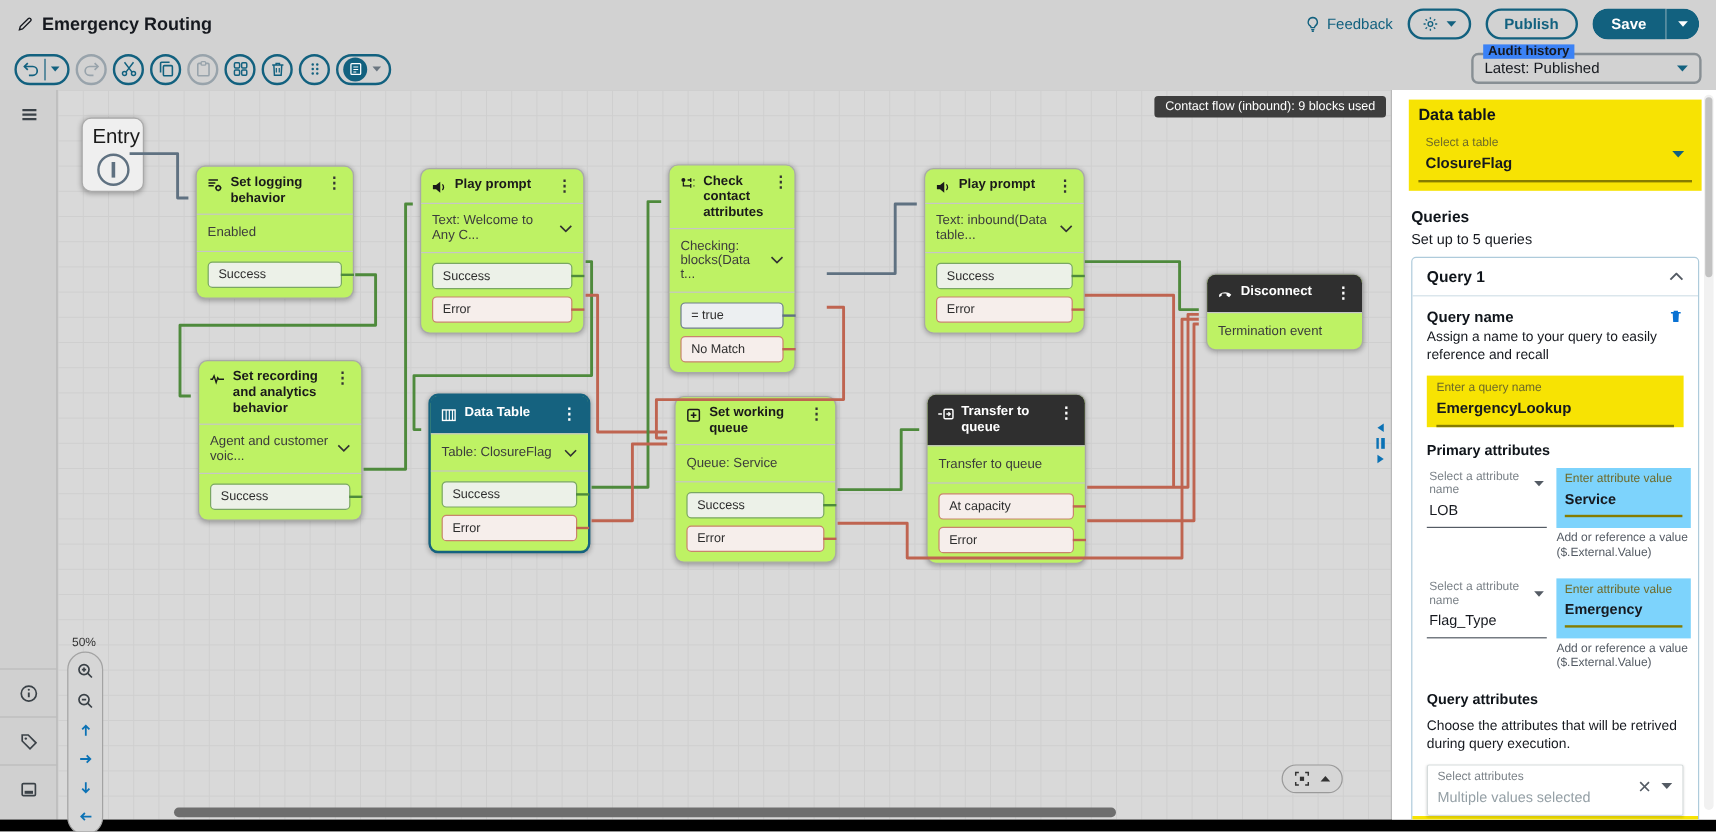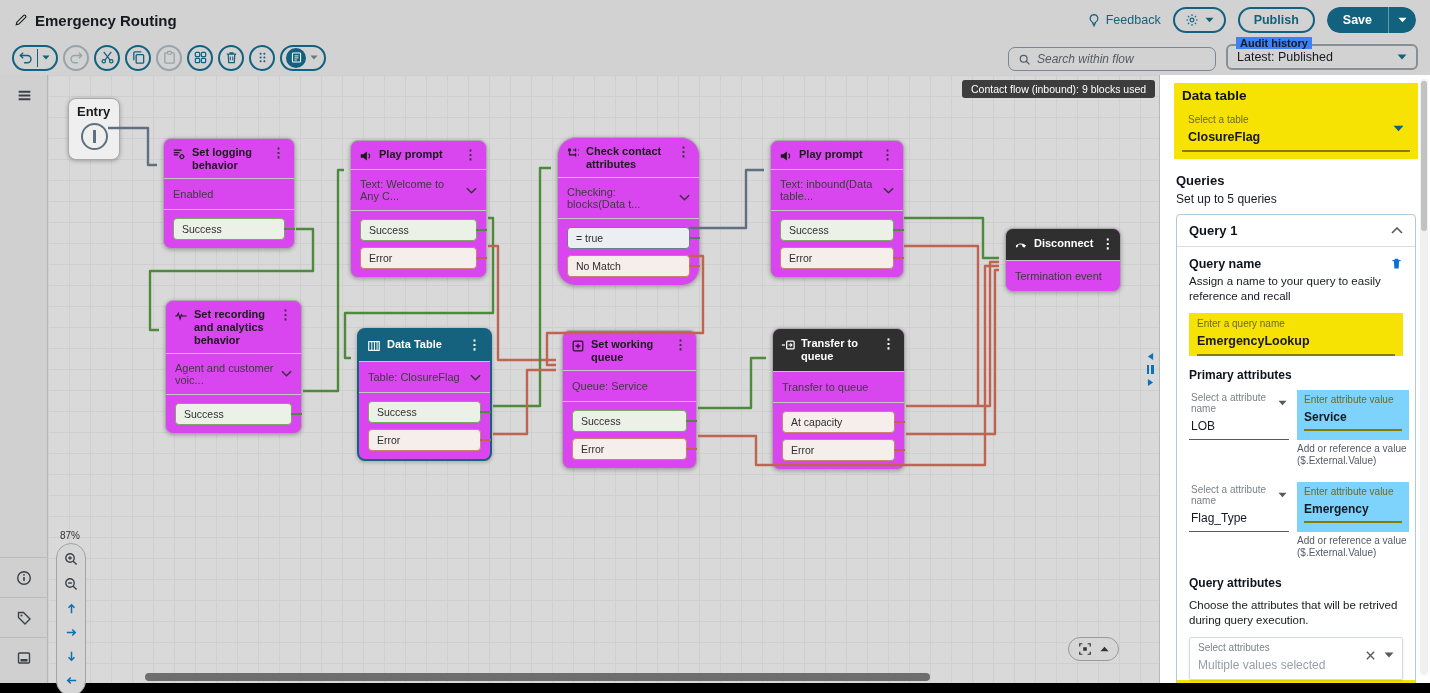--- a/index.html
+++ b/index.html
@@ -50,21 +50,21 @@
 .rail-bottom .rail-btn { border-top:1px solid #bcbcbc; }
 .flow-badge { position:absolute; left:962px; top:5px; background:#3d3d3d; color:#fff; font-size:10.5px; padding:3px 9px; border-radius:3px; white-space:nowrap; }
 
 
 #edges { position:absolute; left:0; top:0; width:1160px; height:608px; pointer-events:none; z-index:5; }
 #edges path { fill:none; stroke-width:2.4; stroke-linejoin:round; }
 .e-success { stroke:#4e8a3c; } .e-error { stroke:#bf6450; } .e-neutral { stroke:#5f7181; }
 
 
 #blocks-layer { position:absolute; left:0; top:0; width:1160px; height:608px; z-index:4; }
-.block { position:absolute; background:#d946ef; border:1px solid #a9a9a9; border-radius:8px; box-shadow:0 1px 4px rgba(0,0,0,.28); font-size:11px; color:#1a1a1a; }
+.block { position:absolute; background:#bef264; border:1px solid #a9a9a9; border-radius:8px; box-shadow:0 1px 4px rgba(0,0,0,.28); font-size:11px; color:#1a1a1a; }
 .block-header { display:flex; align-items:flex-start; gap:6px; padding:7px 7px 6px 8px; }
 .block-title { font-weight:bold; line-height:1.18; flex:1; }
 .block-kebab { font-size:13px; font-weight:bold; color:#333; line-height:1; letter-spacing:0; cursor:pointer; padding:0 2px; }
 .block-param { border-top:1px solid #c6c6c6; padding:8px 9px; display:flex; align-items:center; justify-content:space-between; color:#3c3c3c; min-height:31px; }
 .block-ports { border-top:1px solid #c6c6c6; padding:8px 9px 8px 9px; }
 .port { position:relative; height:22px; border-radius:4px; border:1px solid; display:flex; align-items:center; padding:0 8px; font-size:10.5px; color:#2e2e2e; margin-bottom:6px; cursor:pointer; }
 .port:last-child { margin-bottom:0; }
 .port-success { border-color:#7aa763; background:#ecf1e8; }
 .port-error   { border-color:#c9846d; background:#f6eeeb; }
 .port-neutral { border-color:#6e7e8c; background:#eceff1; }
@@ -73,21 +73,21 @@
 .block.style-dark .block-header { background:#2f2f2f; color:#fff; border-radius:7px 7px 0 0; padding-top:8px; padding-bottom:8px; }
 .block.style-dark .block-kebab { color:#fff; }
 .block.style-selected { border:2px solid #15627f; }
 .block.style-selected .block-header { background:#15627f; color:#fff; border-radius:5px 5px 0 0; padding-top:8px; padding-bottom:8px; }
 .block.style-selected .block-kebab { color:#fff; }
 .hdr-icon { flex:none; margin-top:1px; }
 .param-chevron { color:#333; flex:none; margin-left:6px; }
 
 
 .entry-block { position:absolute; left:68px; top:23px; width:52px; height:62px; background:#efefef; border:1px solid #a9a9a9; border-radius:8px; box-shadow:0 1px 4px rgba(0,0,0,.28); padding:5px 0 0 8px; z-index:4; }
-.entry-label { font-size:13px; font-weight:bold; color:#1a1a1a; }
+.entry-label { font-size:17px; font-weight:normal; color:#1a1a1a; }
 .entry-circle { width:27px; height:27px; border:2.4px solid #5f7181; border-radius:50%; margin:4px 0 0 4px; position:relative; }
 .entry-circle::after { content:""; position:absolute; left:50%; top:5px; bottom:5px; width:2.4px; margin-left:-1.2px; background:#5f7181; }
 
 
 .zoom-label { position:absolute; left:60px; top:455px; font-size:10px; color:#333; z-index:6; }
 .zoom-panel { position:absolute; left:56px; top:468px; width:30px; border:1px solid #a3a3a3; border-radius:15px; background:#d6d6d6; display:flex; flex-direction:column; align-items:center; padding:7px 0; gap:9px; z-index:6; }
 .zoom-panel .zbtn { cursor:pointer; color:#3a4147; display:flex; }
 .zoom-panel .arrow { color:#0b72b5; }
 .fit-control { position:absolute; left:1068px; top:562px; height:24px; border:1px solid #9a9a9a; border-radius:12px; background:#d6d6d6; display:flex; align-items:center; gap:8px; padding:0 9px; z-index:6; cursor:pointer; color:#333; }
 .hscroll { position:absolute; left:48px; top:598px; width:1100px; height:8px; z-index:6; }
@@ -265,29 +265,20 @@
           </svg>
         </span>
       <span class="seg gray icon">
           <svg viewBox="0 0 10 6" width="8" height="5">
             <path d="M0.5 0.5 5 5.5 9.5 0.5z" fill="currentColor"></path>
           </svg>
         </span>
     </span>
   </div>
   <div class="toolbar-right">
-    <div class="search-box">
-      <span class="icon">
-          <svg viewBox="0 0 16 16" width="13" height="13">
-            <circle cx="7" cy="7" r="4.2" fill="none" stroke="currentColor" stroke-width="1.5"></circle>
-            <path d="M10.2 10.2 14 14" stroke="currentColor" stroke-width="1.5"></path>
-          </svg>
-        </span>
-      <input placeholder="Search within flow" style="">
-    </div>
     <div class="audit-box">
       <span class="audit-label">Audit history</span>
       <span class="audit-value">Latest: Published</span>
       <span class="icon">
           <svg viewBox="0 0 10 6" width="10" height="6">
             <path d="M0.5 0.5 5 5.5 9.5 0.5z" fill="#12617f"></path>
           </svg>
         </span>
     </div>
   </div>
@@ -406,21 +397,21 @@
           <div class="port port-success">
             <span>Success</span>
             <span class="stub stub-success"></span>
           </div>
           <div class="port port-error">
             <span>Error</span>
             <span class="stub stub-error"></span>
           </div>
         </div>
       </div>
-      <div class="block style-light" style="left: 557px; top: 62px; width: 143px; border-radius: 19px;">
+      <div class="block style-light" style="left: 557px; top: 62px; width: 106px;">
         <div class="block-header">
           <span class="hdr-icon icon">
             <svg viewBox="0 0 16 16" width="14" height="14">
               <circle cx="4" cy="4.6" r="1.9" fill="currentColor"></circle>
               <path d="M4 6.8v3.4h7M8 4.6h3M11 2.8v3.6M11 8.4v3.6" fill="none" stroke="currentColor" stroke-width="1.3"></path>
               <path d="M13.6 4.6h.9M13.6 10.2h.9" stroke="currentColor" stroke-width="1.3"></path>
             </svg>
           </span>
           <span class="block-title">Check contact attributes</span>
           <span class="block-kebab">⋮</span>
@@ -467,21 +458,21 @@
           <div class="port port-success">
             <span>Success</span>
             <span class="stub stub-success"></span>
           </div>
           <div class="port port-error">
             <span>Error</span>
             <span class="stub stub-error"></span>
           </div>
         </div>
       </div>
-      <div class="block style-dark" style="left: 1005px; top: 153px; width: 116px;">
+      <div class="block style-dark" style="left: 1005px; top: 153px; width: 131px;">
         <div class="block-header">
           <span class="hdr-icon icon">
             <svg viewBox="0 0 16 16" width="14" height="14">
               <path d="M2.2 8.6c3.6-3.1 8-3.1 11.6 0l-2.1 2.4-2.4-1.6V7.8c-1.5-.5-3.1-.5-4.6 0v1.6l-2.4 1.6z" fill="currentColor"></path>
             </svg>
           </span>
           <span class="block-title">Disconnect</span>
           <span class="block-kebab">⋮</span>
         </div>
         <div class="block-param">
@@ -589,21 +580,21 @@
             <span class="stub stub-error"></span>
           </div>
           <div class="port port-error">
             <span>Error</span>
             <span class="stub stub-error"></span>
           </div>
         </div>
       </div>
     </div>
 
-  <div class="zoom-label">87%</div>
+  <div class="zoom-label">50%</div>
   <div class="zoom-panel">
     <span class="zbtn icon">
         <svg viewBox="0 0 16 16" width="16" height="16">
           <circle cx="7" cy="7" r="4.2" fill="none" stroke="currentColor" stroke-width="1.4"></circle>
           <path d="M10.2 10.2 13.6 13.6M5.2 7h3.6M7 5.2v3.6" stroke="currentColor" stroke-width="1.4"></path>
         </svg>
       </span>
     <span class="zbtn icon">
         <svg viewBox="0 0 16 16" width="16" height="16">
           <circle cx="7" cy="7" r="4.2" fill="none" stroke="currentColor" stroke-width="1.4"></circle>

